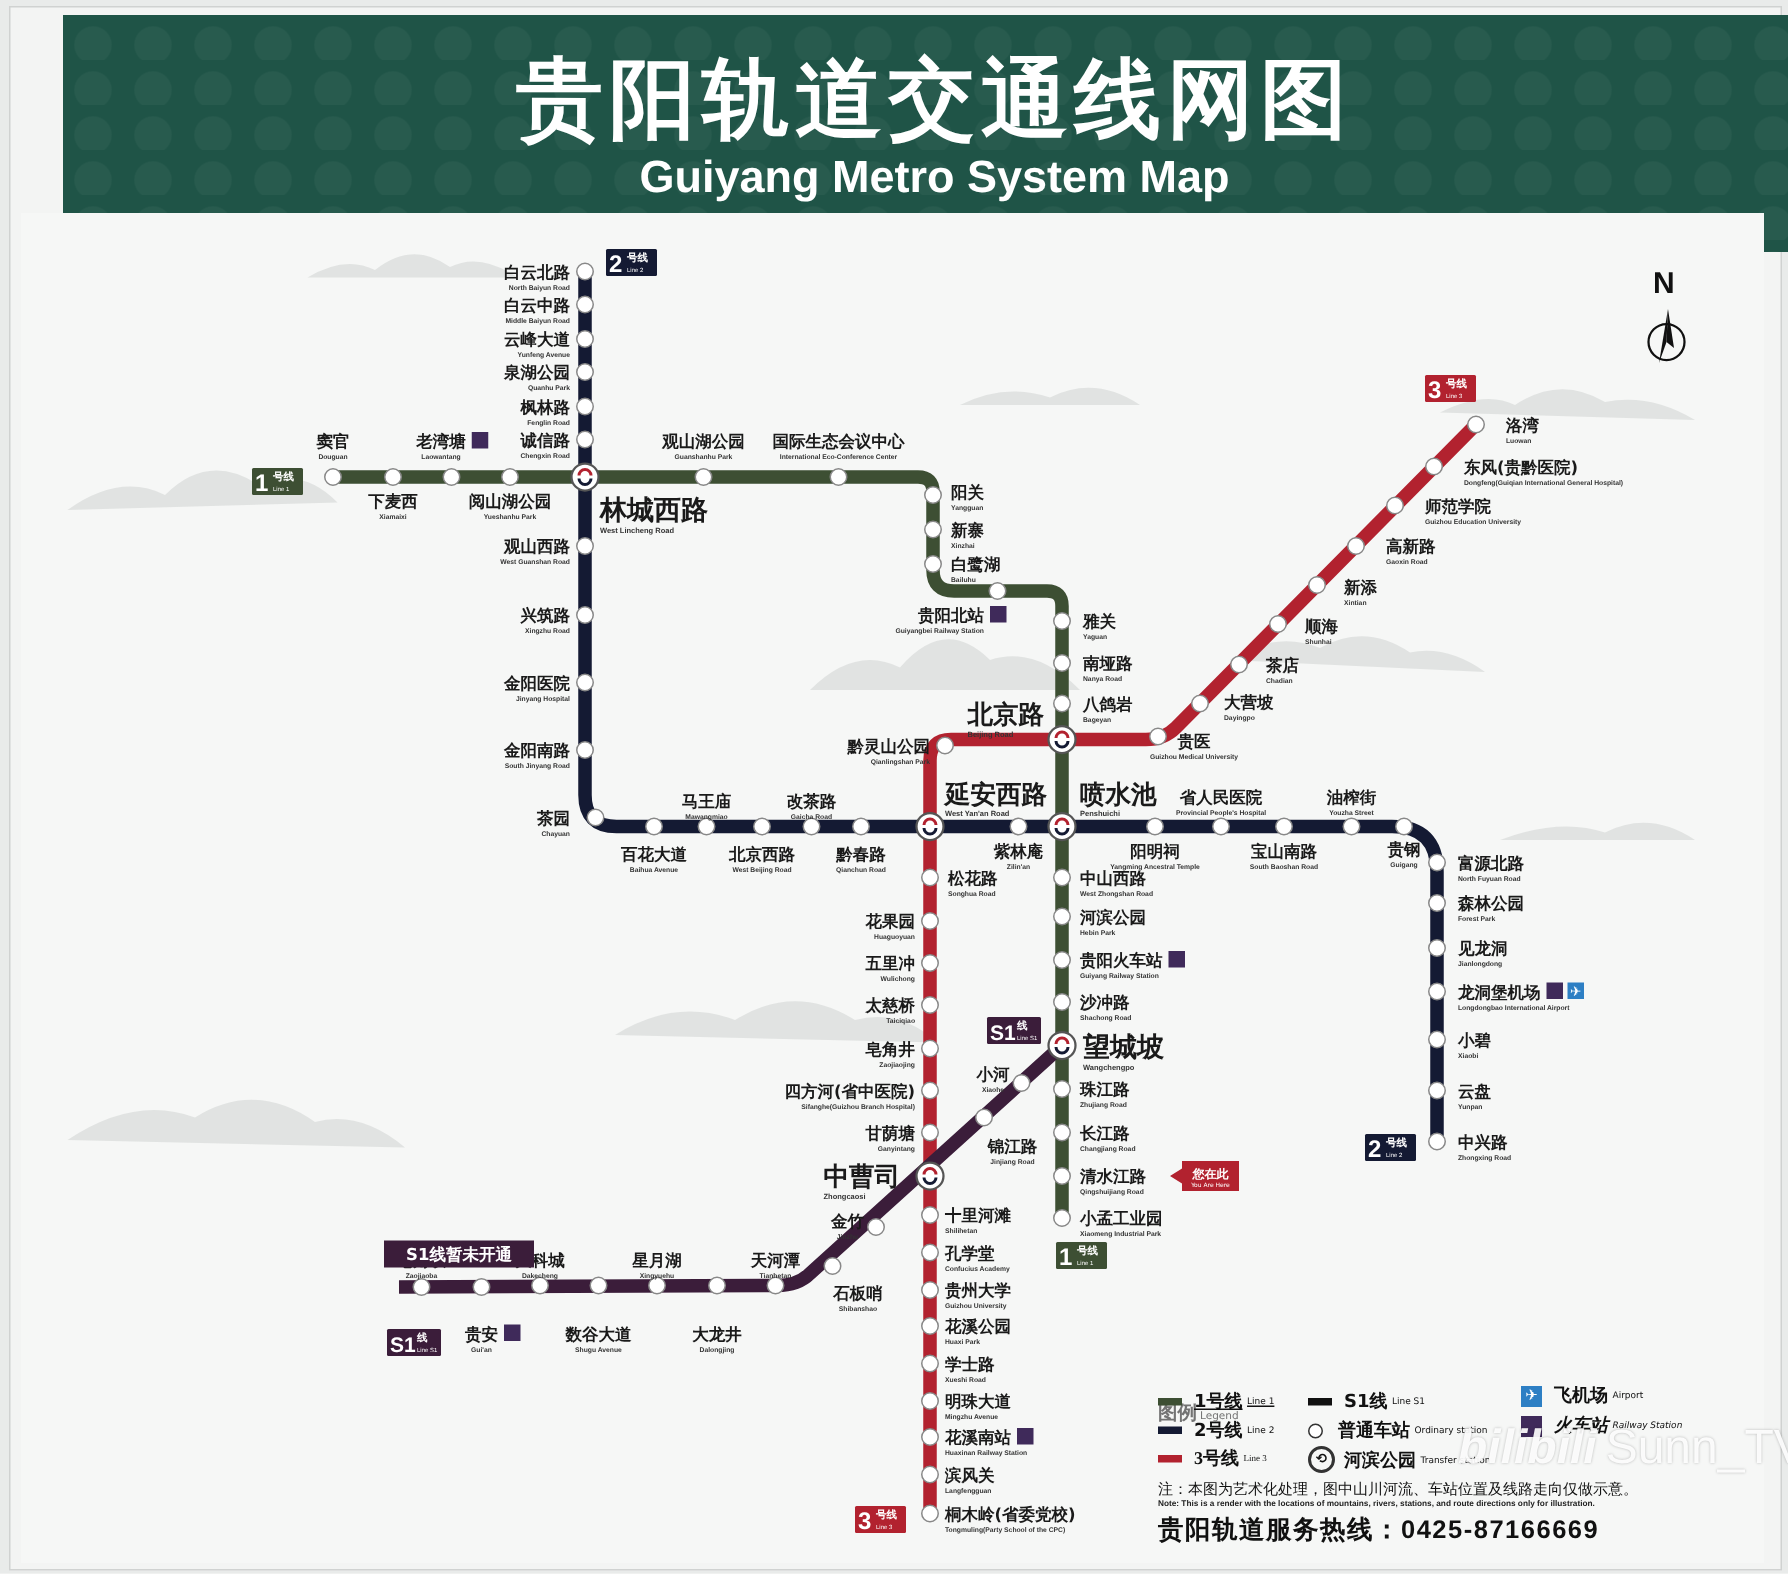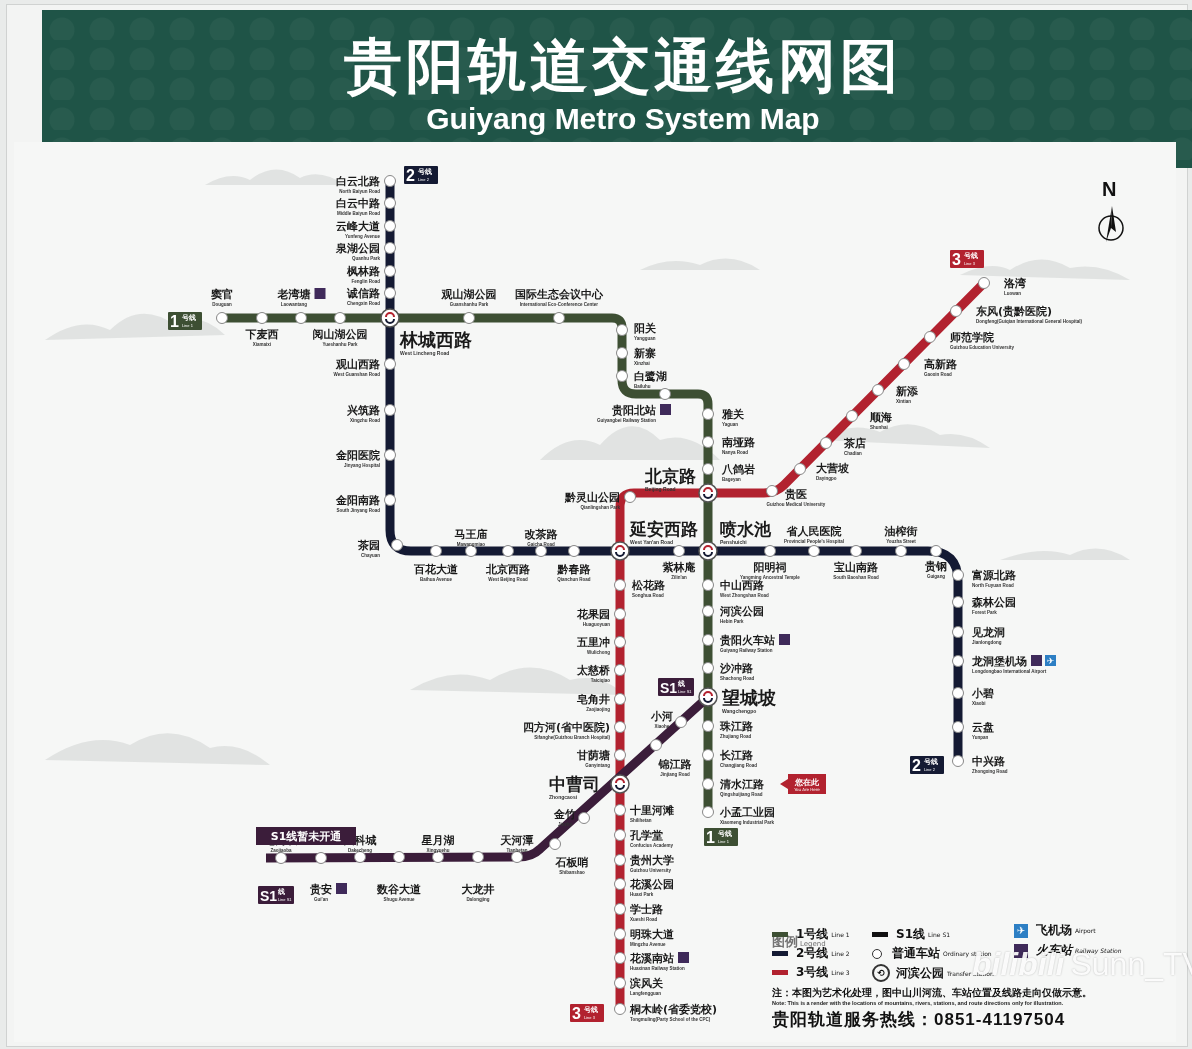--- a/index.html
+++ b/index.html
@@ -17,21 +17,21 @@
   .mtn { fill:#d9dcdb; opacity:0.75; }
   .legend { position:absolute; left:772px; top:904px; width:400px; height:130px; font-family:"DejaVu Sans", sans-serif; }
   .lg-title { position:absolute; left:0; top:0; font-size:13px; font-weight:bold; color:#737373;margin-top:29px; }
   .lg-title small { font-size:7px; font-weight:normal; margin-left:2px; }
   .lg-item { position:absolute; font-size:12px; font-weight:bold; color:#111; display:flex; align-items:center; white-space:nowrap; }
   .lg-item small { font-size:6px; font-weight:normal; margin-left:3px; }
   .lg-swatch { width:16px; height:5px; margin-right:8px; display:inline-block; }
   .lg-circle { width:8px; height:8px; border:1px solid #333; border-radius:50%; margin-right:10px; display:inline-block; background:#fff; }
   .lg-transfer { width:14px; height:14px; border:2px solid #333; border-radius:50%; margin-right:6px; display:inline-flex; align-items:center; justify-content:center; font-size:9px; }
   .lg-sq { width:14px; height:14px; margin-right:8px; display:inline-flex; align-items:center; justify-content:center; color:#fff; font-size:10px; }
-  .note-cn { position:absolute; left:0; top:82px; font-size:10px; font-weight:bold; color:#111; white-space:nowrap; }
+  .note-cn { position:absolute; left:0; top:82px; font-size:10px; font-weight:normal; color:#111; white-space:nowrap; }
   .note-en { position:absolute; left:0; top:96px; font-size:5.5px; color:#222; white-space:nowrap; font-family:"Liberation Sans", sans-serif; font-weight:bold; }
   .hotline { position:absolute; left:0; top:104px; font-size:17px; font-weight:bold; color:#111; white-space:nowrap; letter-spacing:1px; }
   .hotline .num { font-family:"Liberation Sans", sans-serif; }
   .watermark { position:absolute; left:940px; top:946px; font-size:32px; color:rgba(255,255,255,0.92); font-family:"Liberation Sans", sans-serif; text-shadow:0 0 2px rgba(0,0,0,0.25); white-space:nowrap;margin-left:32px; }
   .watermark b { font-weight:bold; font-style:italic; margin-right:6px; }
   .compass { position:absolute; left:1094px; top:178px; width:34px; height:70px; }
   .compass-n { position:absolute; left:8px; top:0; font-size:20px; font-weight:bold; color:#111; font-family:"Liberation Sans", sans-serif; }
 </style>
 </head>
 <body>
@@ -633,31 +633,31 @@
   <svg width="34" height="46" style="position:absolute;left:0;top:24px">
     <circle cx="17" cy="26" r="12" fill="none" stroke="#111" stroke-width="1.5"></circle>
     <path d="M18,4 L22,30 L17,26 Z" fill="#111"></path>
     <path d="M18,4 L12,40 L17,26 Z" fill="#111"></path>
   </svg>
 </div>
 
 <div class="legend">
   <div class="lg-title"><span>图例</span><small>Legend</small></div>
   <div id="legend-items">
-      <div class="lg-item" style="left: 0px; top: 22px;">
+      <div class="lg-item" style="left: 0px; top: 22px; text-decoration: underline;">
         <span class="lg-swatch" style="background: rgb(61, 79, 51);"></span>
         <span>1号线</span>
         <small>Line 1</small>
       </div>
       <div class="lg-item" style="left: 0px; top: 41px;">
         <span class="lg-swatch" style="background: rgb(20, 26, 51);"></span>
         <span>2号线</span>
         <small>Line 2</small>
       </div>
-      <div class="lg-item" style="left: 0px; top: 60px;">
+      <div class="lg-item" style="left: 0px; top: 60px; font-family: Liberation Serif, serif;">
         <span class="lg-swatch" style="background: rgb(178, 34, 47);"></span>
         <span>3号线</span>
         <small>Line 3</small>
       </div>
       <div class="lg-item" style="left: 100px; top: 22px; text-align: right;">
         <span class="lg-swatch" style="background: rgb(17, 17, 17);"></span>
         <span>S1线</span>
         <small>Line S1</small>
       </div>
       <div class="lg-item" style="left: 100px; top: 41px; align-items: center;">
@@ -676,16 +676,16 @@
         <small>Airport</small>
       </div>
       <div class="lg-item" style="left: 242px; top: 38px; font-style: italic;">
         <span class="lg-sq" style="background: rgb(63, 42, 90);"></span>
         <span>火车站</span>
         <small>Railway Station</small>
       </div>
     </div>
   <div class="note-cn">注：本图为艺术化处理，图中山川河流、车站位置及线路走向仅做示意。</div>
   <div class="note-en">Note: This is a render with the locations of mountains, rivers, stations, and route directions only for illustration.</div>
-  <div class="hotline"><span>贵阳轨道服务热线：</span><span class="num">0851-41197504</span></div>
+  <div class="hotline"><span>贵阳轨道服务热线：</span><span class="num">0425-87166669</span></div>
 </div>
 
 <div class="watermark"><b>bilibili</b><span>Sunn_TV</span></div>
 
 </body></html>

